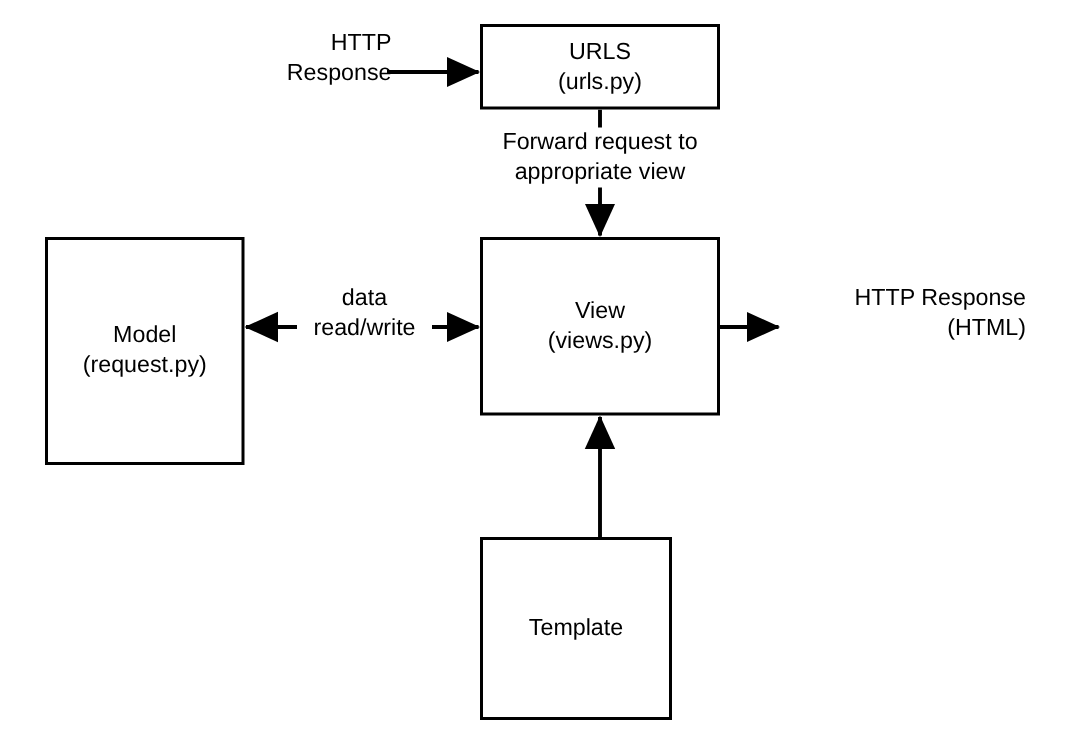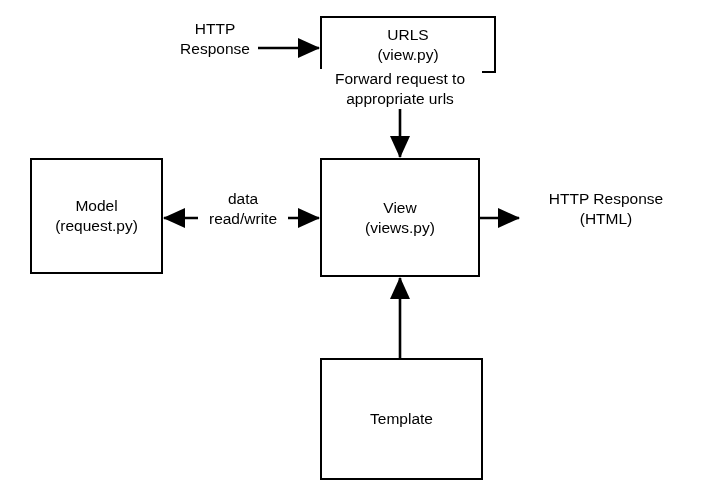--- a/index.html
+++ b/index.html
@@ -38,41 +38,41 @@
     line-height: 1.28;
     font-size: 15.5px;
     text-align: center;
     white-space: nowrap;
   }
   .node-line { display: block; }
   .free-label {
     position: absolute;
     font-size: 15.5px;
     line-height: 1.28;
-    text-align: center;
+    text-align: right;
     white-space: nowrap;
     background: transparent;
   }
   .edge-label {
     position: absolute;
     font-size: 15.5px;
     line-height: 1.30;
     text-align: center;
     white-space: nowrap;
     background: #ffffff;
   }
   
-  #node-urls     { left: 320px; top: 16px;  width: 176px; height: 57px; }
-  #node-model    { left: 30px;  top: 158px; width: 133px; height: 116px; }
+  #node-urls     { left: 320px; top: 16px;  width: 160px; height: 57px; }
+  #node-model    { left: 30px;  top: 158px; width: 133px; height: 152px; }
   #node-view     { left: 320px; top: 158px; width: 160px; height: 119px; }
-  #node-template { left: 320px; top: 358px; width: 163px; height: 122px; }
+  #node-template { left: 320px; top: 358px; width: 128px; height: 122px; }
   
   #label-http-request  { left: 169px; top: 19px;  width: 92px; }
   #label-http-response { left: 528px; top: 189px; width: 156px; }
-  #label-forward       { left: 318px; top: 69px;  width: 164px; }
+  #label-forward       { left: 318px; top: 85px;  width: 164px; }
   #label-readwrite     { left: 198px; top: 189px; width: 90px; }
 </style>
 </head>
 <body>
 
 <div id="diagram-canvas">
 
   <svg id="diagram-svg" viewBox="0 0 713 503" xmlns="http://www.w3.org/2000/svg">
     <defs>
       <marker id="arrowhead" markerWidth="9" markerHeight="9" refX="8.2" refY="4.5" orient="auto" markerUnits="strokeWidth">
@@ -94,21 +94,21 @@
 
      HTTP Response --&gt;
     <line x1="480" y1="218" x2="519" y2="218" stroke="#000000" stroke-width="2.6" marker-end="url(#arrowhead)"></line>
 
      View (upward) --&gt;
     <line x1="400" y1="358" x2="400" y2="278" stroke="#000000" stroke-width="2.6" marker-end="url(#arrowhead)"></line>
   </svg>
 
   <div class="node-box" id="node-urls">
     <span class="node-line">URLS</span>
-    <span class="node-line">(view.py)</span>
+    <span class="node-line">(urls.py)</span>
   </div>
 
   <div class="node-box" id="node-model">
     <span class="node-line">Model</span>
     <span class="node-line">(request.py)</span>
   </div>
 
   <div class="node-box" id="node-view">
     <span class="node-line">View</span>
     <span class="node-line">(views.py)</span>
@@ -123,21 +123,21 @@
     <span class="node-line">Response</span>
   </div>
 
   <div class="free-label" id="label-http-response">
     <span class="node-line">HTTP Response</span>
     <span class="node-line">(HTML)</span>
   </div>
 
   <div class="edge-label" id="label-forward">
     <span class="node-line">Forward request to</span>
-    <span class="node-line">appropriate urls</span>
+    <span class="node-line">appropriate view</span>
   </div>
 
   <div class="edge-label" id="label-readwrite">
     <span class="node-line">data</span>
     <span class="node-line">read/write</span>
   </div>
 
 </div>
 
 </body></html>

